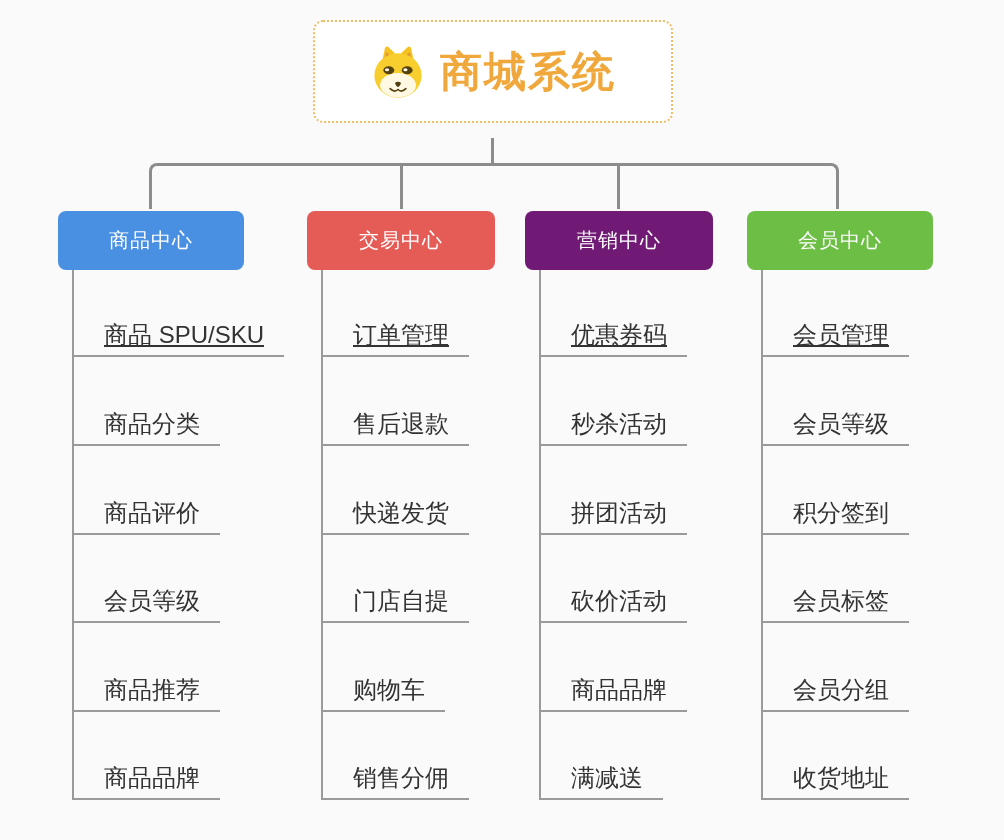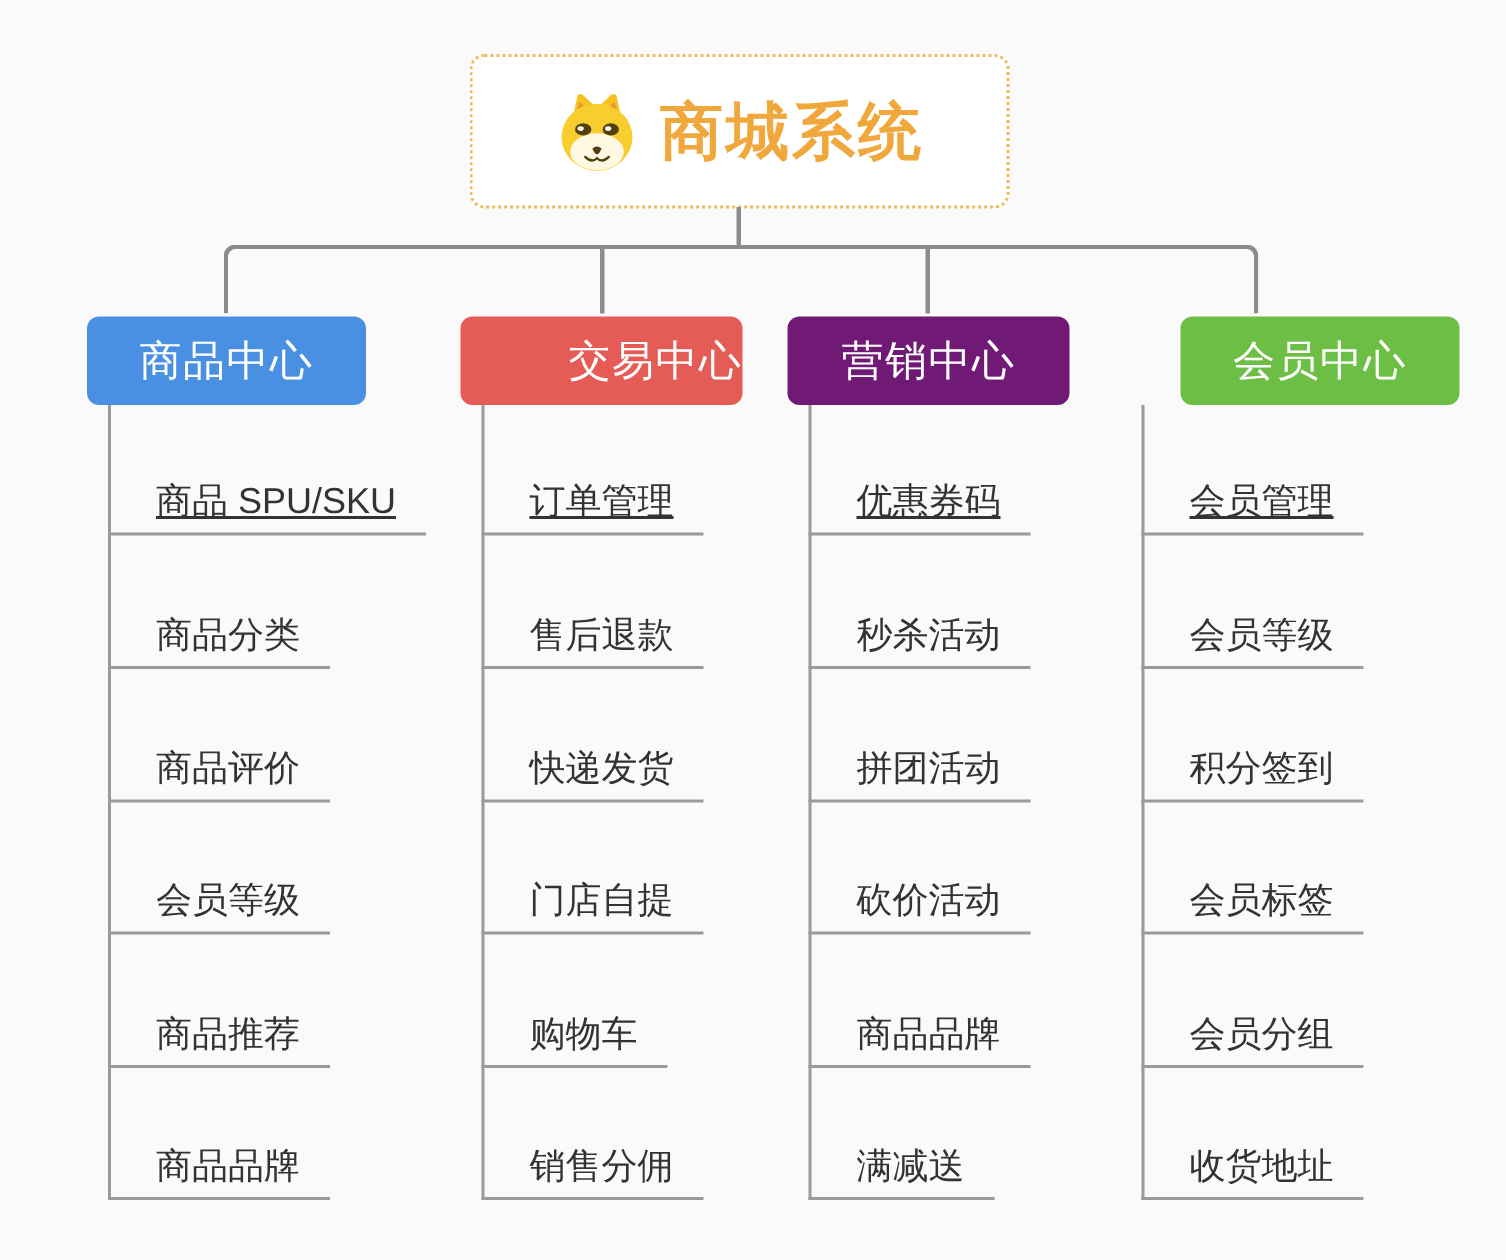--- a/index.html
+++ b/index.html
@@ -4,45 +4,45 @@
 <style>
   :root{
     --bg:#FAFAFA; --connector:#8C8C8C; --childline:#9A9A9A; --childtext:#333333;
   }
   html,body{margin:0;padding:0;}
   body{background:var(--bg);font-family:"Liberation Sans",sans-serif;}
   .canvas{position:relative;width:1004px;height:840px;background:var(--bg);overflow:hidden;}
 
   
   .root-node{
-    position:absolute;left:313px;top:36px;width:360px;height:103px;
+    position:absolute;left:313px;top:20px;width:360px;height:103px;
     background:#FFFFFF;border:2px dotted #F2BA5E;border-radius:10px;
     display:flex;align-items:center;justify-content:center;gap:14px;box-sizing:border-box;
   }
   .root-title{font-size:42px;font-weight:600;letter-spacing:2px;color:#F0A83C;}
   .dog{width:56px;height:56px;flex:0 0 auto;}
 
   
   .stub-root{position:absolute;left:491px;top:138px;width:3px;height:28px;background:var(--connector);}
   .bus{
     position:absolute;left:149px;top:163px;width:690px;height:46px;box-sizing:border-box;
     border-top:3px solid var(--connector);border-left:3px solid var(--connector);
     border-right:3px solid var(--connector);border-radius:8px 8px 0 0;
   }
   .drop{position:absolute;top:166px;width:3px;height:43px;background:var(--connector);}
   .drop.d1{left:400px;} .drop.d2{left:617px;}
 
   
   .branch{
     position:absolute;top:211px;height:59px;border-radius:8px;
     display:flex;align-items:center;justify-content:center;
-    color:#FFFFFF;font-size:28px;letter-spacing:1px;cursor:default;
+    color:#FFFFFF;font-size:20px;letter-spacing:1px;cursor:default;
   }
   .branch.b0{left:58px;width:186px;}
-  .branch.b1{left:307px;width:188px;justify-content:flex-end;}
+  .branch.b1{left:307px;width:188px;}
   .branch.b2{left:525px;width:188px;}
   .branch.b3{left:747px;width:186px;}
 
   
   .col{position:absolute;top:270px;width:230px;height:540px;}
   .col.c0{left:58px;} .col.c1{left:307px;} .col.c2{left:525px;} .col.c3{left:747px;}
   .vline{position:absolute;left:14px;top:0;width:2px;height:530px;background:var(--childline);}
   .item{
     position:absolute;left:14px;width:max-content;white-space:nowrap;
     padding:0 20px 6px 32px;border-bottom:2px solid var(--childline);
@@ -81,21 +81,21 @@
 
   <div class="branch b0" style="background: rgb(74, 144, 226);">
     <span>商品中心</span>
   </div>
   <div class="branch b1" style="background: rgb(229, 91, 86);">
     <span>交易中心</span>
   </div>
   <div class="branch b2" style="background: #701a75;">
     <span>营销中心</span>
   </div>
-  <div class="branch b3" style="background: rgb(108, 190, 69); margin-left: 40px;">
+  <div class="branch b3" style="background: rgb(108, 190, 69);">
     <span>会员中心</span>
   </div>
 
   <div class="col c0">
     <div class="vline"></div>
     <div class="item i0">商品 SPU/SKU</div>
     <div class="item i1">商品分类</div>
     <div class="item i2">商品评价</div>
     <div class="item i3">会员等级</div>
     <div class="item i4">商品推荐</div>

